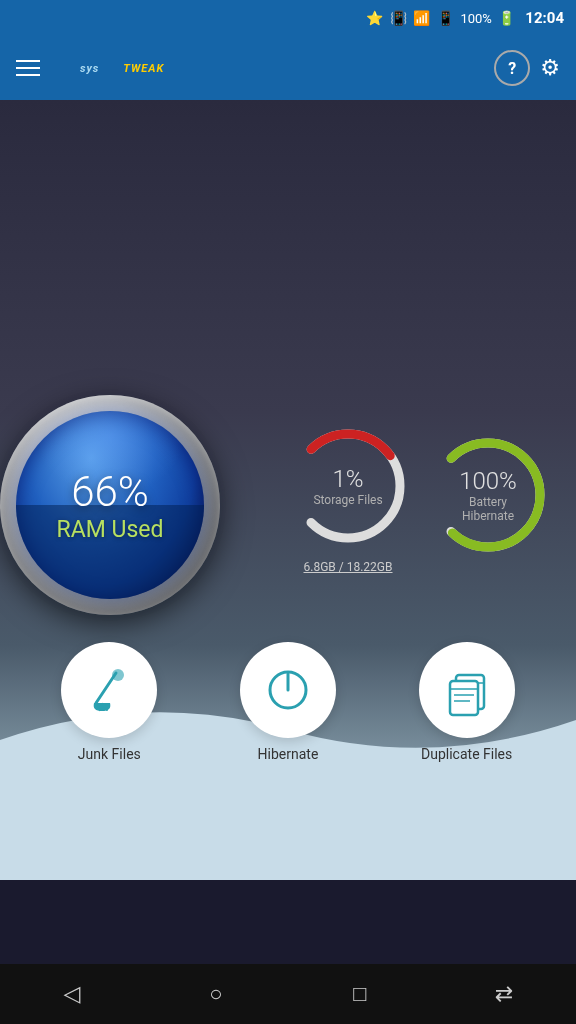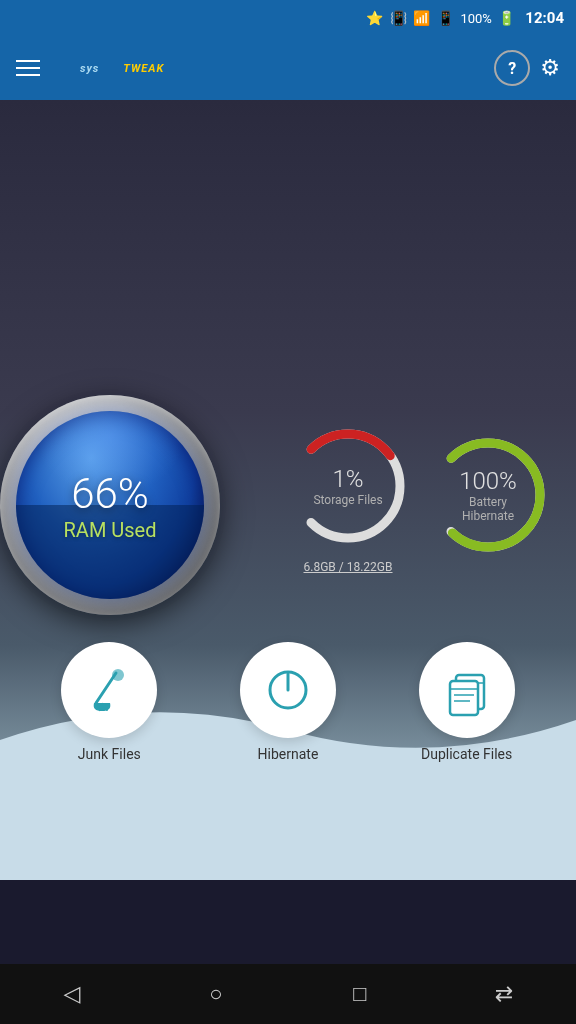--- a/index.html
+++ b/index.html
@@ -172,21 +172,21 @@
     }
     .ram-percent {
       color: white;
       font-size: 42px;
       font-weight: 300;
       z-index: 1;
       text-shadow: 0 2px 8px rgba(0,0,0,0.5);
     }
     .ram-label {
       color: #b8e060;
-      font-size: 20px;
+      font-size: 23px;
       z-index: 1;
       text-shadow: 0 1px 4px rgba(0,0,0,0.4);
     }
 
     
     #small-gauges {
       display: flex;
       align-items: center;
       justify-content: space-around;
       width: 100%;

